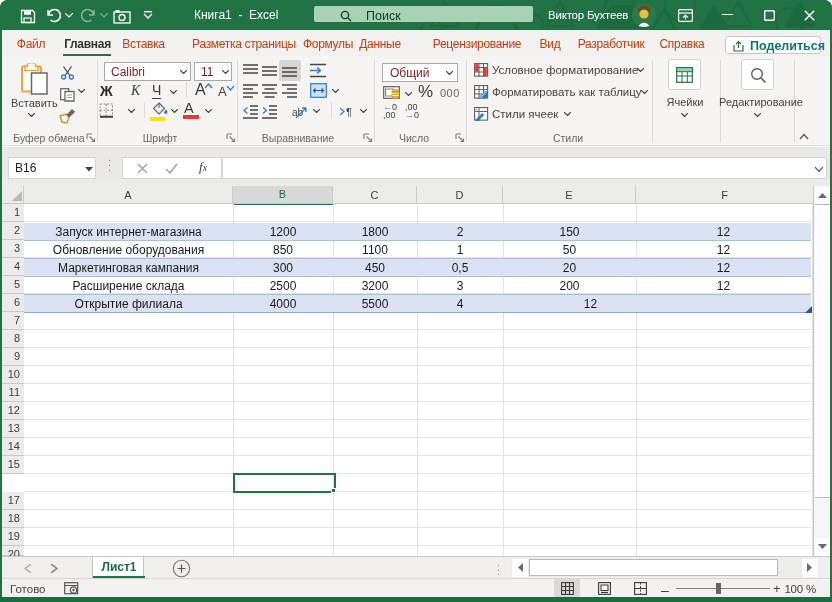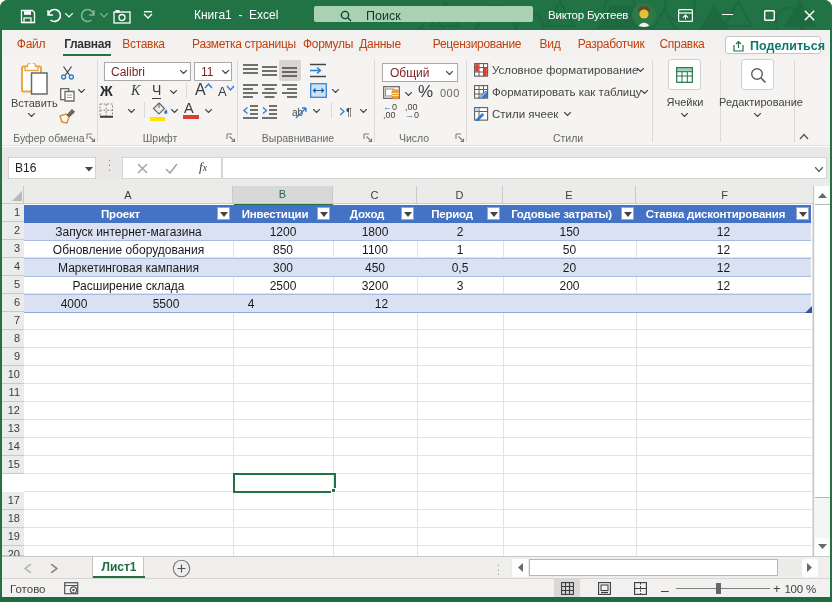--- a/index.html
+++ b/index.html
@@ -463,28 +463,20 @@
     <div class="rowh" style="top:360px;height:10px;">20</div>
 
     <div class="ab" style="left:22px;top:18px;width:789px;height:352px;background:repeating-linear-gradient(to bottom,transparent 0 17px,#e3e3e3 17px 18px)"></div>
     <div class="vline" style="left:231px;height:352px"></div>
     <div class="vline" style="left:331px;height:352px"></div>
     <div class="vline" style="left:415px;height:352px"></div>
     <div class="vline" style="left:501px;height:352px"></div>
     <div class="vline" style="left:634px;height:352px"></div>
     <div class="vline" style="left:810px;height:352px"></div>
 
-    <div class="trow th" style="top:19px;background:#4472c4">
-      <div style="width:209px;position:relative">Проект<span class="filt" style="right:3px"></span></div>
-      <div style="width:100px;position:relative">Инвестиции<span class="filt" style="right:3px"></span></div>
-      <div style="width:84px;position:relative">Доход<span class="filt" style="right:3px"></span></div>
-      <div style="width:86px;position:relative">Период<span class="filt" style="right:3px"></span></div>
-      <div style="width:133px;position:relative">Годовые затраты)<span class="filt" style="right:2px"></span></div>
-      <div style="width:175px;position:relative">Ставка дисконтирования<span class="filt" style="right:2px"></span></div>
-    </div>
     <div class="trow" style="top:37px;background:#d9e1f2;border-bottom:1px solid #a9bce2">
       <div style="width:209px">Запуск интернет-магазина</div>
         <div style="width:100px">1200</div>
         <div style="width:84px">1800</div>
         <div style="width:86px">2</div>
         <div style="width:133px">150</div>
         <div style="width:175px">12</div>
     </div>
     <div class="trow" style="top:55px;border-bottom:1px solid #a9bce2">
       <div style="width:209px">Обновление оборудования</div>
@@ -504,20 +496,21 @@
     </div>
     <div class="trow" style="top:91px;border-bottom:1px solid #a9bce2">
       <div style="width:209px">Расширение склада</div>
         <div style="width:100px">2500</div>
         <div style="width:84px">3200</div>
         <div style="width:86px">3</div>
         <div style="width:133px">200</div>
         <div style="width:175px">12</div>
     </div>
     <div class="trow" style="top:109px;background:#d9e1f2;border-bottom:1px solid #8ea9db">
+      <div style="width:209px">Открытие филиала</div>
         <div style="width:100px">4000</div>
         <div style="width:84px">5500</div>
         <div style="width:86px">4</div>
         <div style="width:175px">12</div>
     </div>
     <svg width="7" height="7" style="position:absolute;left:803px;top:120px">
         <path d="M7 0 v7 h-7 z" fill="#2f5597"></path>
       </svg>
 
     <div class="ab" style="left:231px;top:287px;width:103px;height:20px;border:2px solid #217346"></div>

